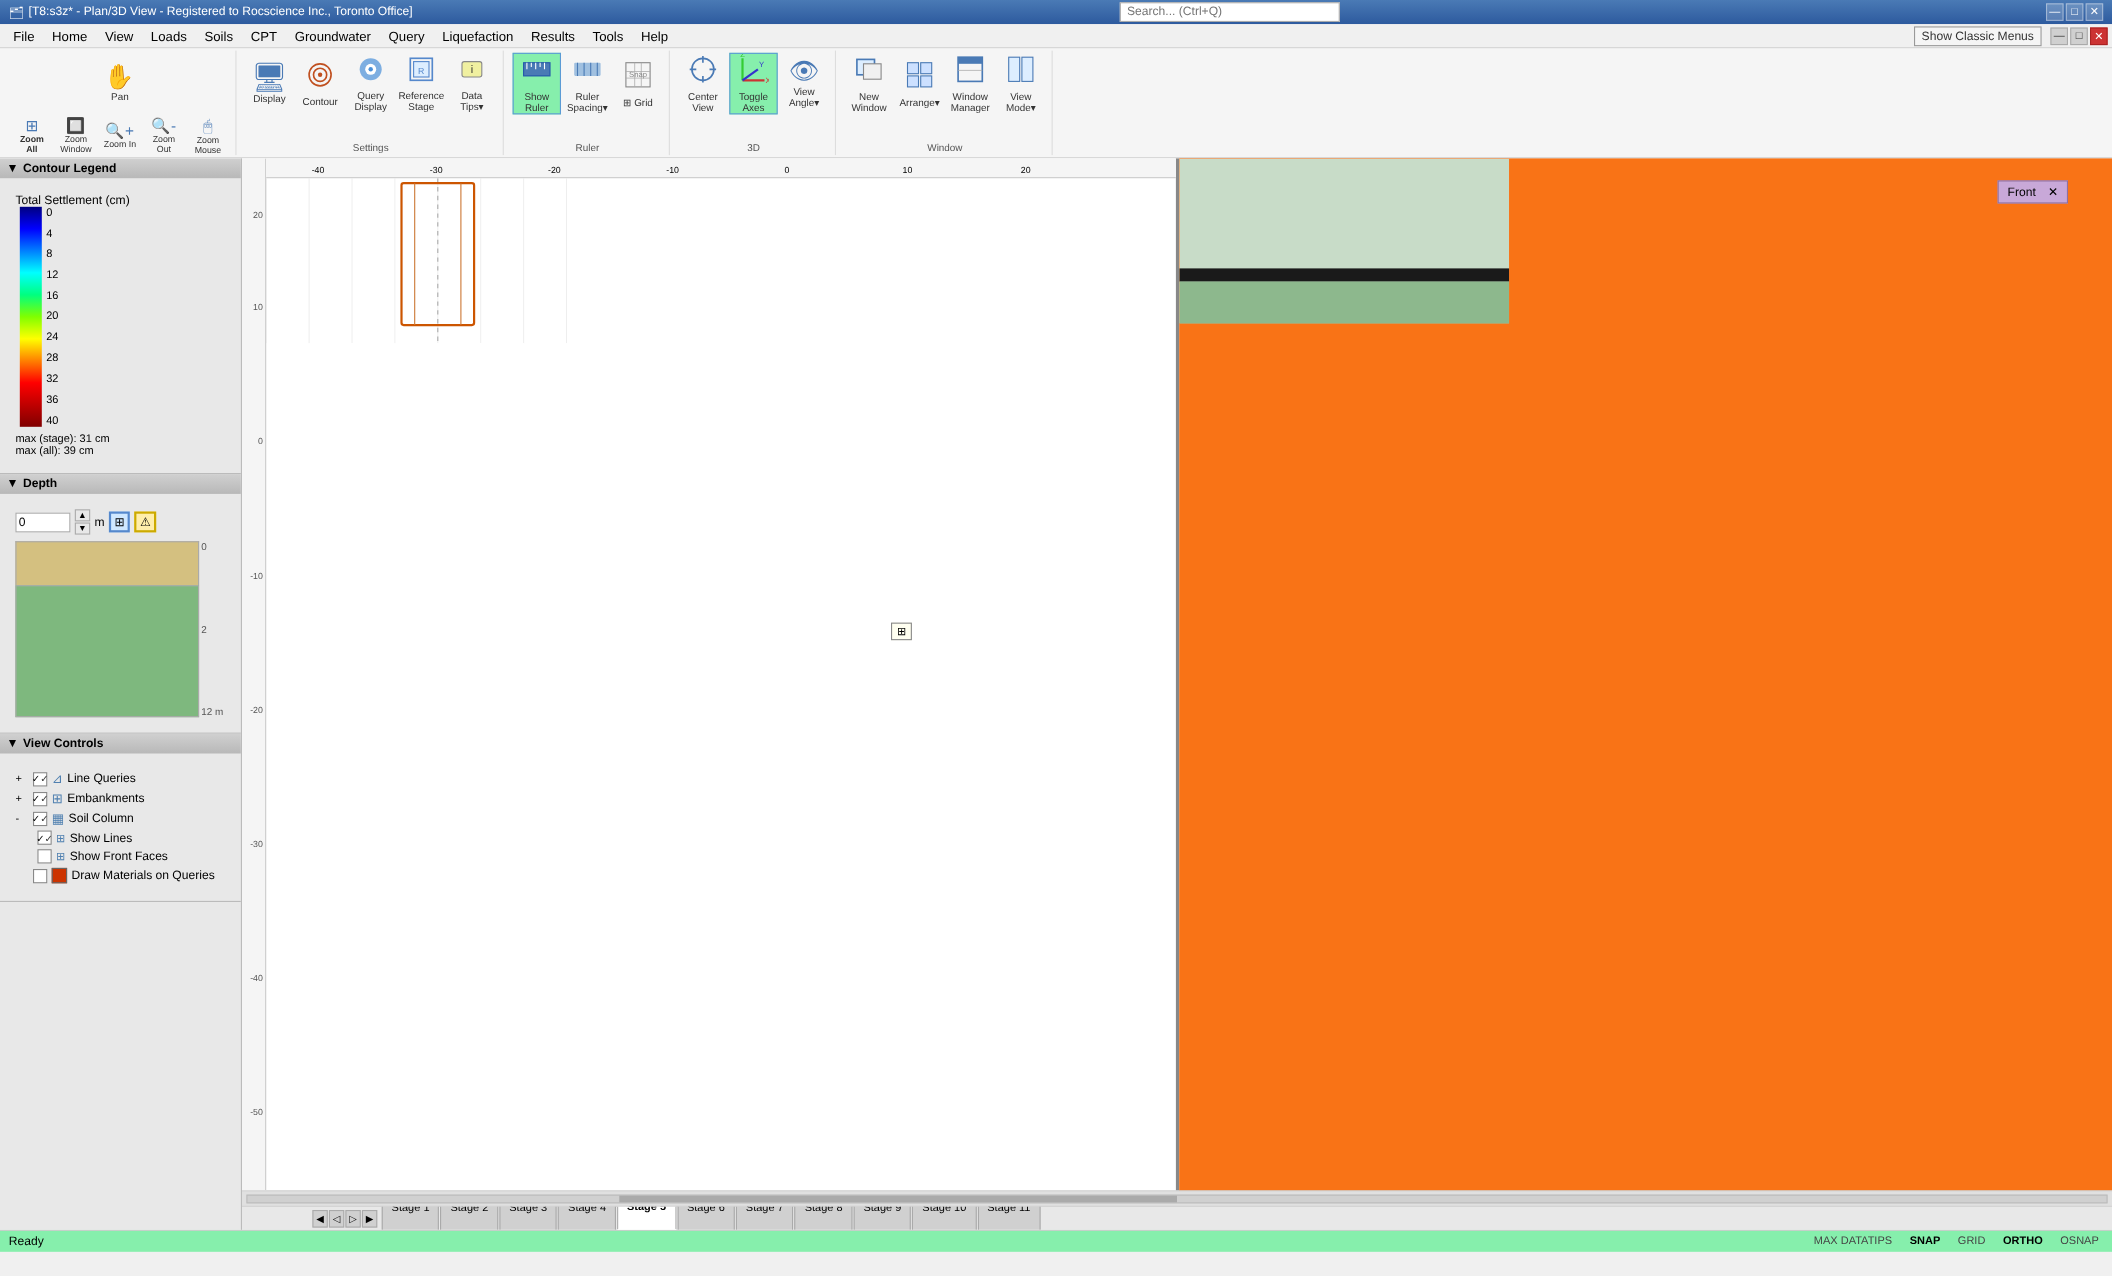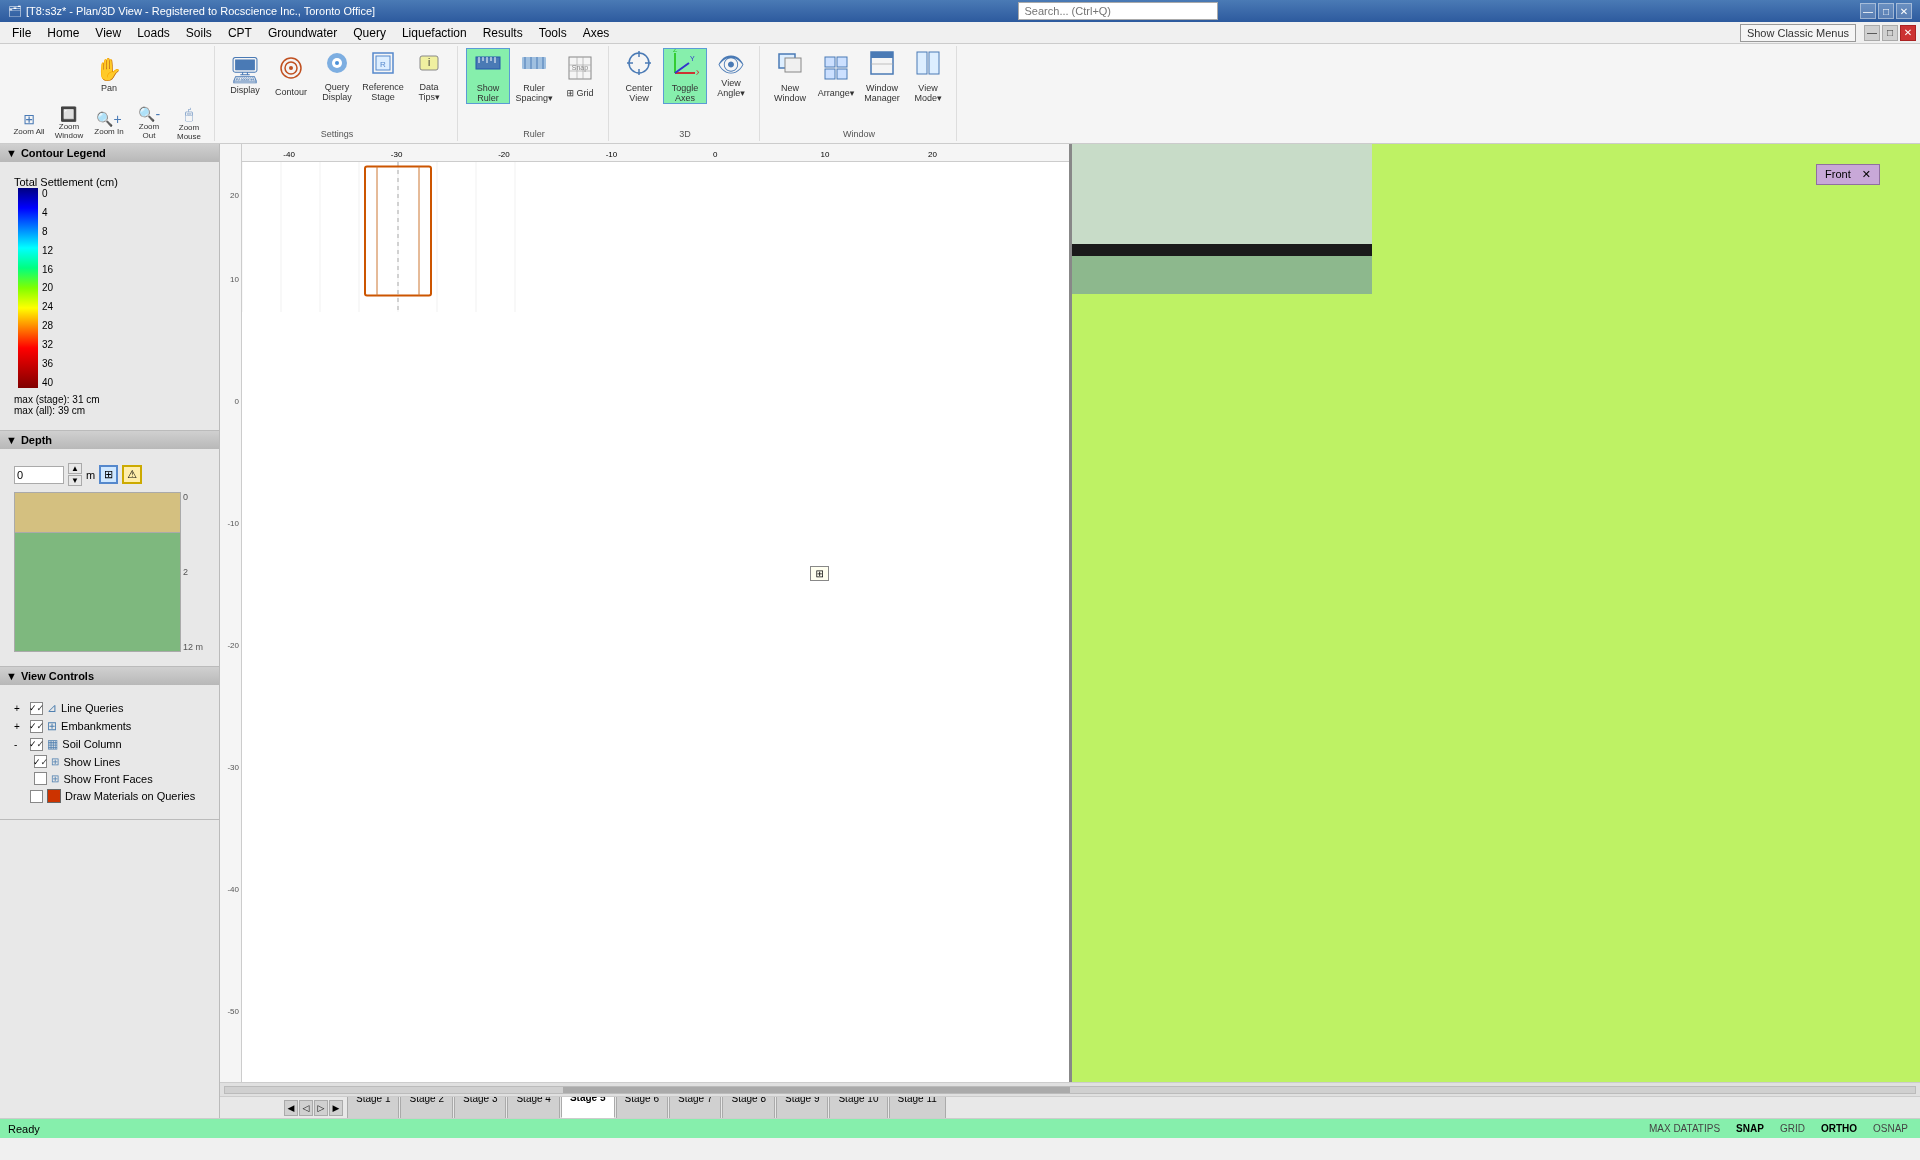--- a/index.html
+++ b/index.html
@@ -157,21 +157,21 @@
       flex: 1;
       background: white;
       position: relative;
       border-right: 3px solid #888;
       overflow: hidden;
     }
 
     
     #view3d {
       flex: 1;
-      background: #bef264;
+      background: #f97316;
       position: relative;
       overflow: hidden;
       text-decoration: underline;
     }
 
     
     #ruler-v {
       position: absolute;
       left: 0;
       top: 0;
@@ -294,42 +294,42 @@
   <span class="menu-item">Home</span>
   <span class="menu-item">View</span>
   <span class="menu-item">Loads</span>
   <span class="menu-item">Soils</span>
   <span class="menu-item">CPT</span>
   <span class="menu-item">Groundwater</span>
   <span class="menu-item">Query</span>
   <span class="menu-item">Liquefaction</span>
   <span class="menu-item">Results</span>
   <span class="menu-item">Tools</span>
-  <span class="menu-item">Axes</span>
+  <span class="menu-item">Help</span>
   <button id="show-classic">Show Classic Menus</button>
   <div style="display:flex;gap:2px;margin-left:8px;">
     <div class="titlebar-btn" style="background:#d0d0d0;border-color:#aaa;color:#333;">—</div>
     <div class="titlebar-btn" style="background:#d0d0d0;border-color:#aaa;color:#333;">□</div>
     <div class="titlebar-btn" style="background:#cc3333;border-color:#aa2222;color:white;">✕</div>
   </div>
 </div>
 
 <div id="toolbar">
 
   <div class="toolbar-group">
     <div class="toolbar-row">
       <div class="tb-btn">
         <div class="tb-icon">✋</div>
         <span>Pan</span>
       </div>
     </div>
     <div class="toolbar-row">
       <div class="tb-btn" style="width:38px;height:38px;">
         <div style="font-size:14px;color:#4a7ab5;">⊞</div>
-        <span style="font-size:8px;">Zoom All</span>
+        <span style="font-size:8px;font-weight:bold;">Zoom All</span>
       </div>
       <div class="tb-btn" style="width:38px;height:38px;">
         <div style="font-size:14px;color:#4a7ab5;">🔲</div>
         <span style="font-size:8px;">Zoom Window</span>
       </div>
       <div class="tb-btn" style="width:38px;height:38px;">
         <div style="font-size:14px;color:#4a7ab5;">🔍+</div>
         <span style="font-size:8px;">Zoom In</span>
       </div>
       <div class="tb-btn" style="width:38px;height:38px;">

